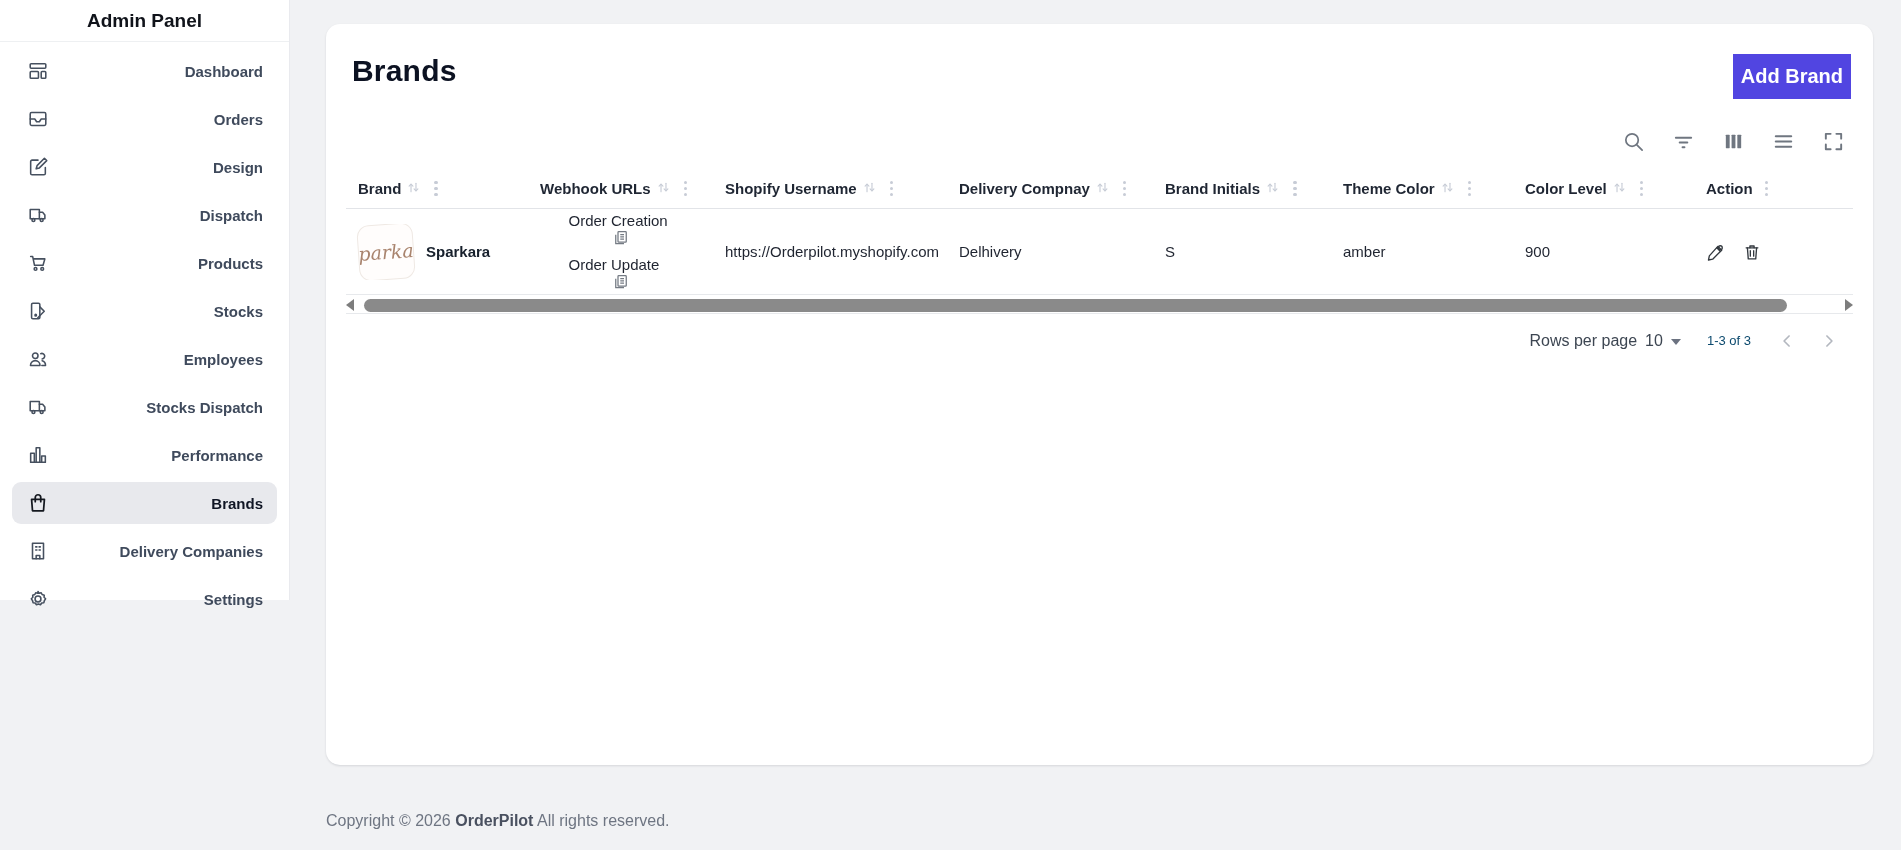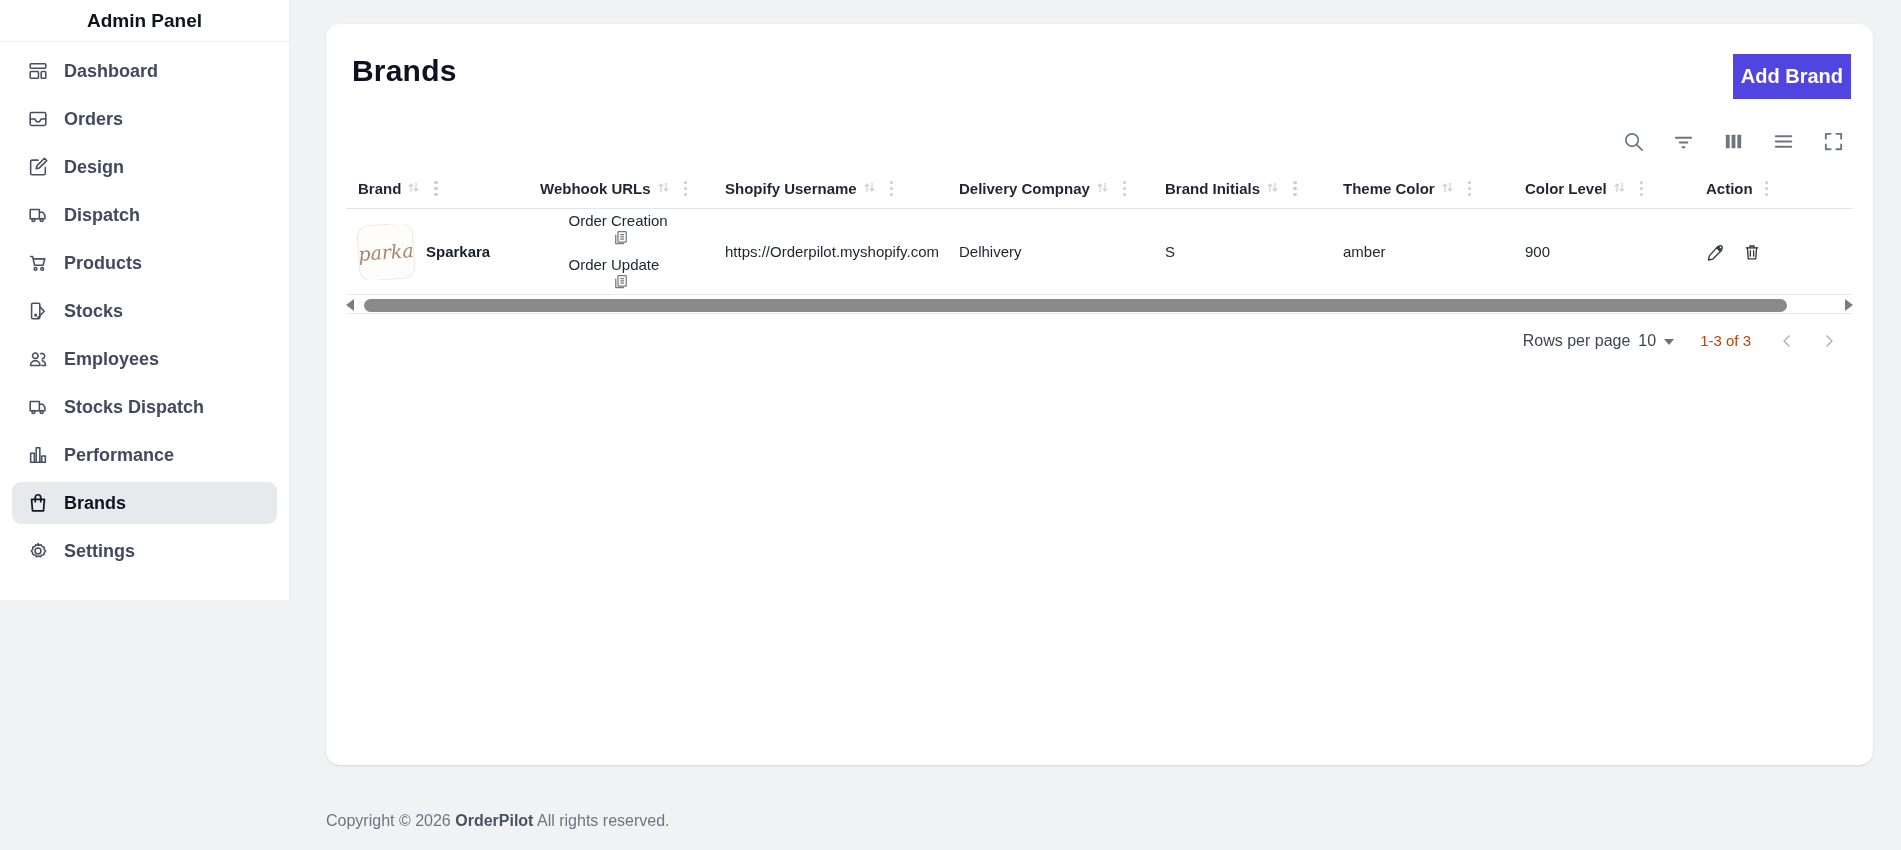--- a/index.html
+++ b/index.html
@@ -19,21 +19,21 @@
   .sidebar-title {
     height:42px; display:flex; align-items:center; justify-content:center;
     font-size:19px; font-weight:700; color:#10131a;
     border-bottom:1px solid #eef0f2;
   }
   .nav { padding:8px 12px; }
   .nav-item {
     display:flex; align-items:center; gap:14px;
     height:42px; padding:0 14px; margin-bottom:6px;
     border-radius:9px; cursor:pointer;
-    color:#3f4a5c; font-size:18px; font-weight:600;
+    color:#3f4a5c; font-size:15px; font-weight:600;justify-content:space-between;
   }
   .nav-item .nicon { width:24px; height:24px; flex:none; display:flex; align-items:center; justify-content:center; }
   .nav-item svg { width:22px; height:22px; stroke:#46505f; fill:none; stroke-width:1.7; stroke-linecap:round; stroke-linejoin:round; }
   .nav-item.active { background:#e8e9ed; color:#0f1524; }
   .nav-item.active svg { stroke:#14181f; stroke-width:1.9; }
 
   
   .main { flex:1; position:relative; }
   .card {
     position:absolute; left:36px; top:24px; right:28px; height:741px;
@@ -102,21 +102,21 @@
   .hs-thumb { position:absolute; left:2px; top:0; height:13px; width:96.5%; background:#8a8a8a; border-radius:7px; cursor:grab; }
 
   
   .pager {
     display:flex; align-items:center; justify-content:flex-end; gap:26px;
     height:54px; border-top:1px solid #e7e9ec; padding-right:14px;
     color:#3d4652; font-size:16px;
   }
   .rpp { display:flex; align-items:center; gap:8px; cursor:pointer; }
   .rpp-caret { width:0; height:0; border-left:5px solid transparent; border-right:5px solid transparent; border-top:6px solid #6b7280; margin-top:2px; }
-  .range { font-size:15px; color:#c2410c; }
+  .range { font-size:13px; color:#0c4a6e; }
   .pager-arrows { display:flex; align-items:center; gap:22px; }
   .pg-btn { border:none; background:transparent; padding:0; cursor:default; color:#b3b7bf; display:flex; }
   .pg-btn svg { width:20px; height:20px; stroke:currentColor; fill:none; stroke-width:2; stroke-linecap:round; stroke-linejoin:round; }
 
   .footer { position:absolute; left:36px; top:812px; font-size:16px; color:#6e7582; }
   .footer b { color:#4a5160; font-weight:700; }
 </style>
 </head>
 <body>
 
@@ -218,20 +218,33 @@
           <span>Performance</span>
         </div>
         <div class="nav-item active">
           <span class="nicon">
             <svg viewBox="0 0 24 24">
               <path d="M5 8h14l-1 12.5H6L5 8z"></path>
               <path d="M9 10.5V6a3 3 0 0 1 6 0v4.5"></path>
             </svg>
           </span>
           <span>Brands</span>
+        </div>
+        <div class="nav-item">
+          <span class="nicon">
+            <svg viewBox="0 0 24 24">
+              <rect x="6" y="3.5" width="12" height="17"></rect>
+              <path d="M10 20.5v-3.5h4v3.5"></path>
+              <line x1="9.5" y1="7.5" x2="10.8" y2="7.5"></line>
+              <line x1="13.2" y1="7.5" x2="14.5" y2="7.5"></line>
+              <line x1="9.5" y1="11" x2="10.8" y2="11"></line>
+              <line x1="13.2" y1="11" x2="14.5" y2="11"></line>
+            </svg>
+          </span>
+          <span>Delivery Companies</span>
         </div>
         <div class="nav-item">
           <span class="nicon">
             <svg viewBox="0 0 24 24">
               <circle cx="12" cy="12" r="3.2"></circle>
               <path d="M12 3.8l1.2 2 2.3-.6 1 1.9 2.3.7-.2 2.3 1.7 1.6-1.3 2-.6 2.3-2.3.3-1.4 1.9-2.2-.8-2.2.8-1.4-1.9-2.3-.3-.6-2.3-1.3-2 1.7-1.6-.2-2.3 2.3-.7 1-1.9 2.3.6z"></path>
             </svg>
           </span>
           <span>Settings</span>
         </div>

